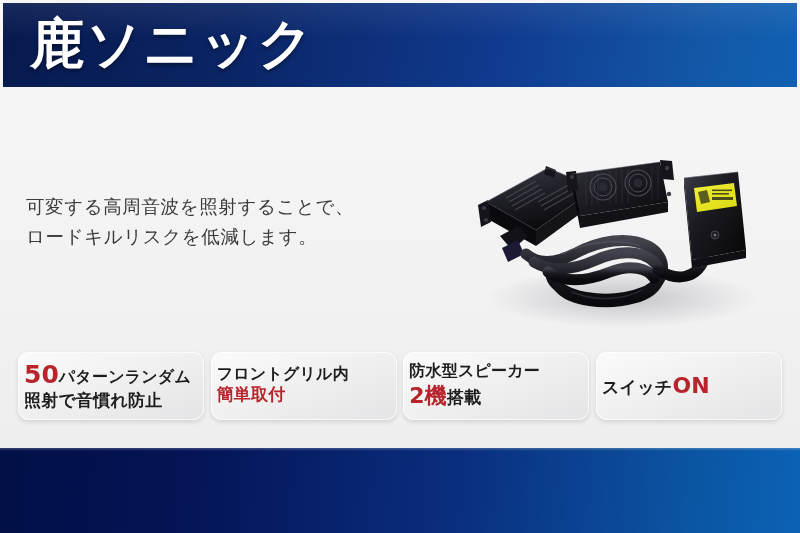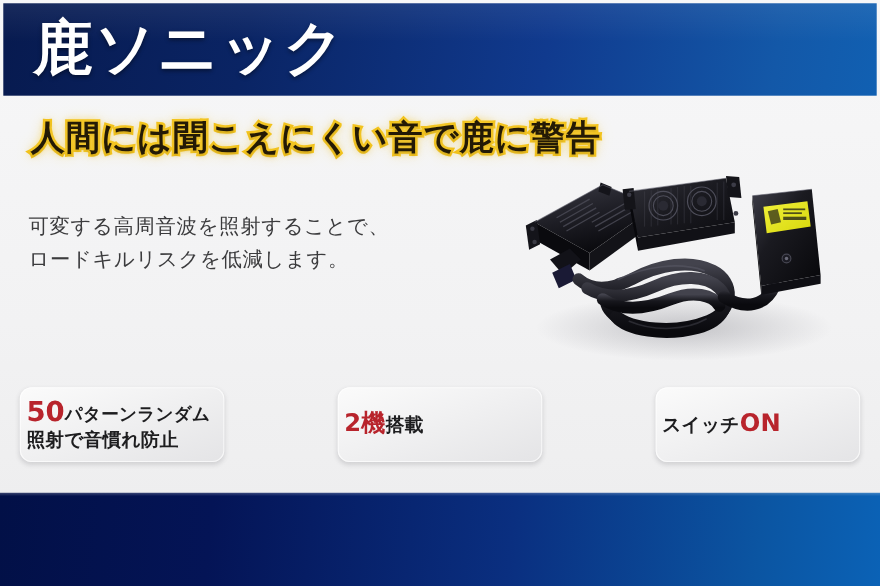--- a/index.html
+++ b/index.html
@@ -93,21 +93,20 @@
 </style>
 </head>
 <body>
 
 <div class="banner">
 
   <div class="header-band">
     <div class="brand-title">鹿ソニック</div>
   </div>
 
-  <div class="subtitle">人間には聞こえにくい音で鹿に警告</div>
 
   <div class="body-copy">
     <div>可変する高周音波を照射することで、</div>
     <div>ロードキルリスクを低減します。</div>
   </div>
 
   <div class="product">
     <svg viewBox="0 0 320 180" xmlns="http://www.w3.org/2000/svg">
       <defs>
         <linearGradient id="gBodyA" x1="0" y1="0" x2="1" y2="1">
@@ -237,22 +236,27 @@
 
   <div class="features">
 
     <div class="feature-box">
       <div class="feat-line l1">
         <span class="big50">50</span><span class="blk">パターンランダム</span>
       </div>
       <div class="feat-line l2 blk">照射で音慣れ防止</div>
     </div>
 
-
-    <div class="feature-box">
+    <div class="feature-box">
+      <div class="feat-line l1 blk">フロントグリル内</div>
+      <div class="feat-line l2 rd-big">簡単取付</div>
+    </div>
+
+    <div class="feature-box">
+      <div class="feat-line l1 blk">防水型スピーカー</div>
       <div class="feat-line l2">
         <span class="rd-big">2機</span><span class="blk">搭載</span>
       </div>
     </div>
 
     <div class="feature-box">
       <div class="feat-line l2">
         <span class="blk">スイッチ</span><span class="rd-big">ON</span>
       </div>
     </div>

